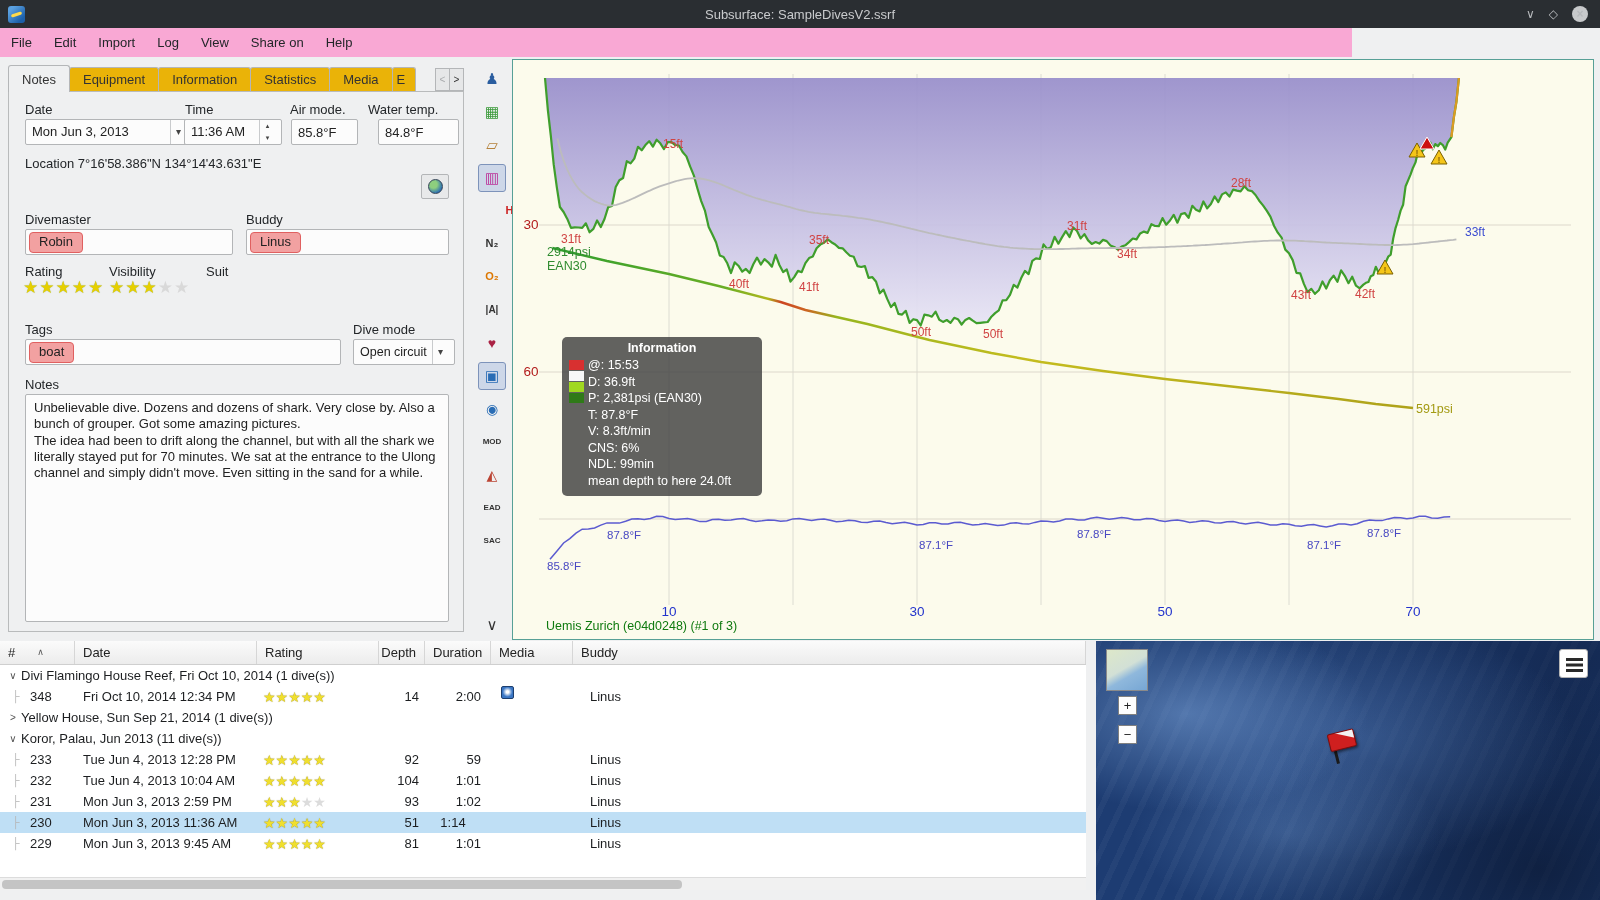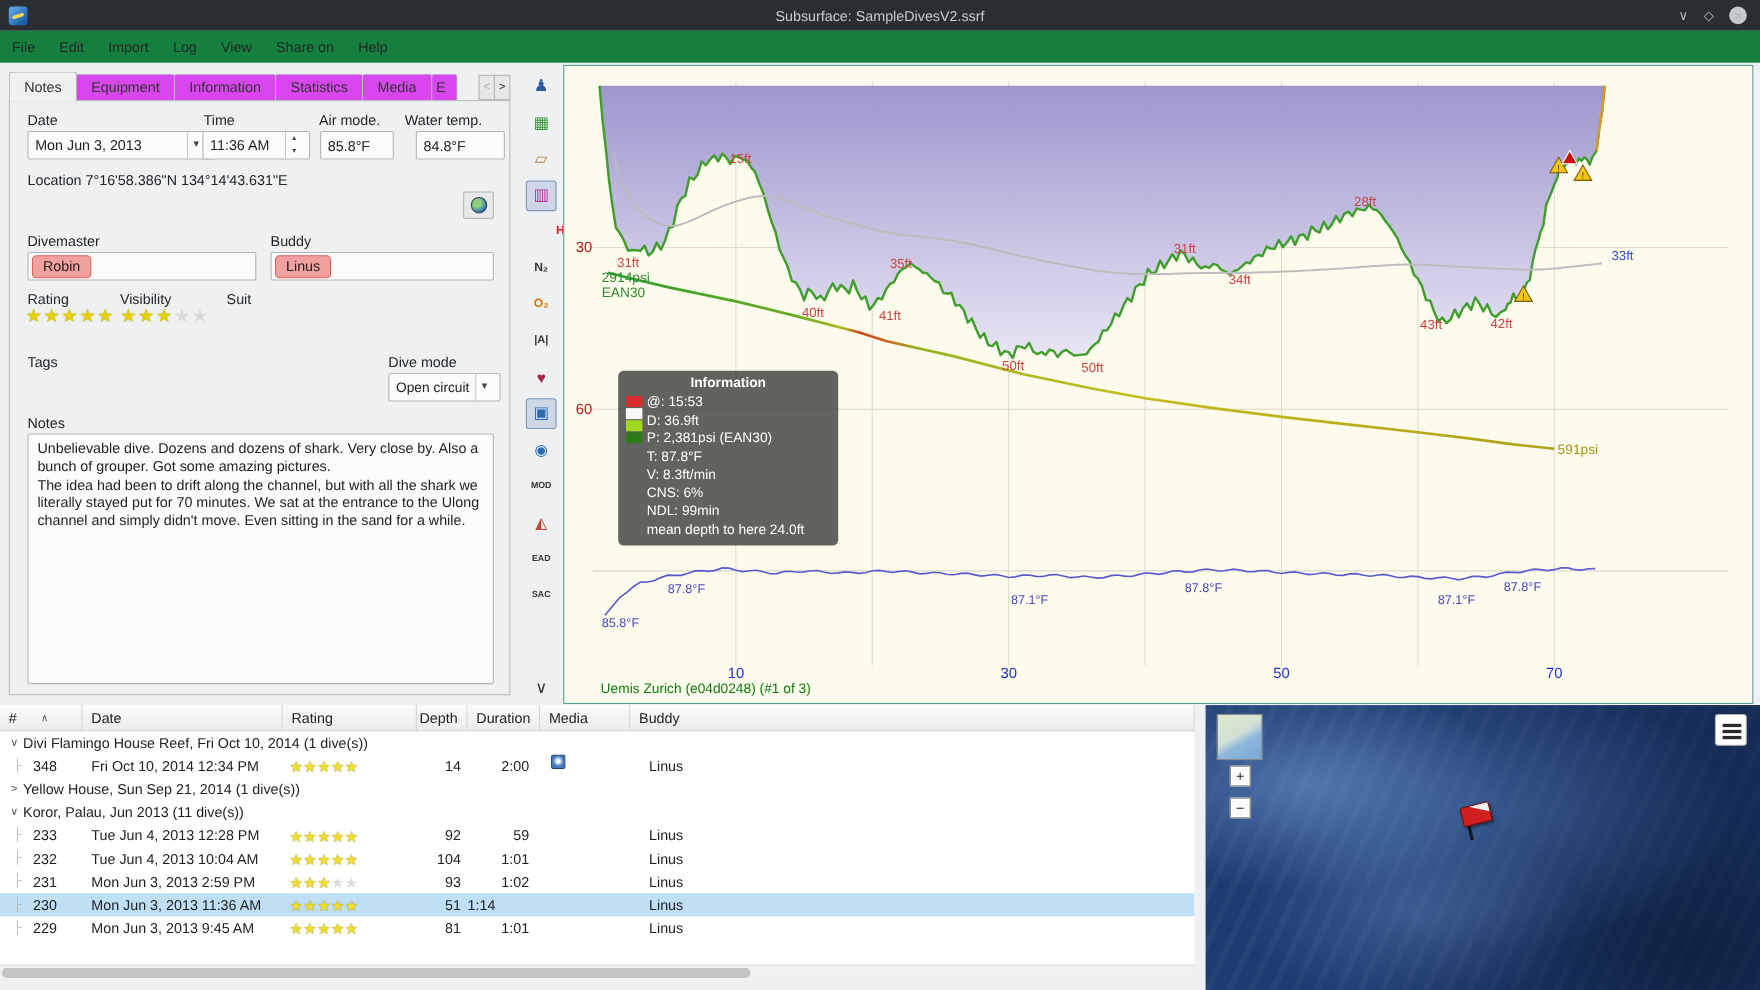--- a/index.html
+++ b/index.html
@@ -14,27 +14,27 @@
               background:linear-gradient(135deg,#5aa0e0 20%,#1c5fa8 80%); position:relative; }
   .app-icon::after { content:""; position:absolute; left:3px; top:7px; width:11px; height:3px;
                      background:#ffd94a; border-radius:2px; transform:rotate(-18deg); }
   .win-title { position:absolute; left:0; right:0; text-align:center; color:#c9cbcd; font-size:13px; }
   .win-btns { margin-left:auto; display:flex; align-items:center; gap:14px; padding-right:12px; z-index:2; }
   .win-btns .wb { color:#b6b9bc; font-size:12px; line-height:16px; cursor:default; }
   .wb-close { width:16px; height:16px; background:#c7c9cb; border-radius:50%; color:#2a2e32;
               text-align:center; line-height:15px; font-size:12px; font-weight:bold; }
 
   
-  .menubar { position:absolute; left:0; top:28px; width:1600px; height:29px; background:#15803d;
+  .menubar { position:absolute; left:0; top:28px; width:1352px; height:29px; background:#f9a8d4;
              display:flex; align-items:flex-start; }
   .menu-item { padding:0 11px; height:29px; line-height:29px; color:#232629; }
 
   
   .tabbar { position:absolute; left:8px; top:65px; width:456px; height:27px; display:flex; align-items:flex-end; }
-  .tab { height:25px; line-height:24px; padding:0 13px; background:#d946ef; border:1px solid #b4b6b8;
+  .tab { height:25px; line-height:24px; padding:0 13px; background:#eab308; border:1px solid #b4b6b8;
          border-bottom:none; border-radius:3px 3px 0 0; margin-right:-1px; color:#333; white-space:nowrap; overflow:hidden; }
   .tab.active { background:#eff0f1; height:27px; line-height:27px; z-index:3; position:relative; }
   .tab.cut { width:24px; padding:0 4px; }
   .tabscroll-wrap { position:absolute; right:0; bottom:1px; display:flex; z-index:4; }
   .tabscroll { width:15px; height:23px; background:#e6e7e8; border:1px solid #b4b6b8; margin-left:-1px;
                font-size:10px; text-align:center; line-height:21px; color:#333; }
   .tabscroll.disabled { color:#a9abad; }
 
   
   .panel { position:absolute; left:8px; top:91px; width:456px; height:541px; background:#eff0f1;
@@ -217,20 +217,23 @@
   <div class="stars" style="left:100px;top:187px" id="visibility-stars">
       <span class="st fill">★</span>
       <span class="st fill">★</span>
       <span class="st fill">★</span>
       <span class="st">★</span>
       <span class="st">★</span>
     </div>
 
   <span class="lbl" style="left:16px;top:230px">Tags</span>
   <span class="lbl" style="left:344px;top:230px">Dive mode</span>
+  <div class="chipfield" style="left:16px;top:247px;width:316px">
+    <span class="chip">boat</span>
+  </div>
   <div class="field combo" style="left:344px;top:247px;width:102px;font-size:12.5px">
     <span class="ctext">Open circuit</span>
     <span class="arrow">▾</span>
   </div>
 
   <span class="lbl" style="left:16px;top:285px">Notes</span>
   <textarea class="notesarea" style="left: 16px; top: 302px; width: 424px; height: 228px;">Unbelievable dive. Dozens and dozens of shark. Very close by. Also a bunch of grouper. Got some amazing pictures.
 The idea had been to drift along the channel, but with all the shark we literally stayed put for 70 minutes. We sat at the entrance to the Ulong channel and simply didn't move. Even sitting in the sand for a while.</textarea>
 </div>
 
@@ -494,21 +497,21 @@
         </div>
         <div class="cell" style="width: 182px; padding-left: 8px;">Mon Jun 3, 2013 11:36 AM</div>
         <div class="cell lstars" style="width: 122px; display: flex; align-items: center; padding-left: 6px;">
           <span class="st fill">★</span>
           <span class="st fill">★</span>
           <span class="st fill">★</span>
           <span class="st fill">★</span>
           <span class="st fill">★</span>
         </div>
         <div class="cell" style="width: 46px; text-align: right; padding-right: 6px;">51</div>
-        <div class="cell" style="width: 66px; text-align: left; padding-right: 10px;">1:14</div>
+        <div class="cell" style="width: 66px; text-align: center; padding-right: 10px;">1:14</div>
         <div class="cell" style="width: 82px;"></div>
         <div class="cell" style="flex: 1 1 0%; padding-left: 17px;">Linus</div>
       </div>
       <div class="dl-row">
         <div class="cell" style="width: 75px; display: flex;">
           <span class="conn">├</span>
           <span>229</span>
         </div>
         <div class="cell" style="width: 182px; padding-left: 8px;">Mon Jun 3, 2013 9:45 AM</div>
         <div class="cell lstars" style="width: 122px; display: flex; align-items: center; padding-left: 6px;">

